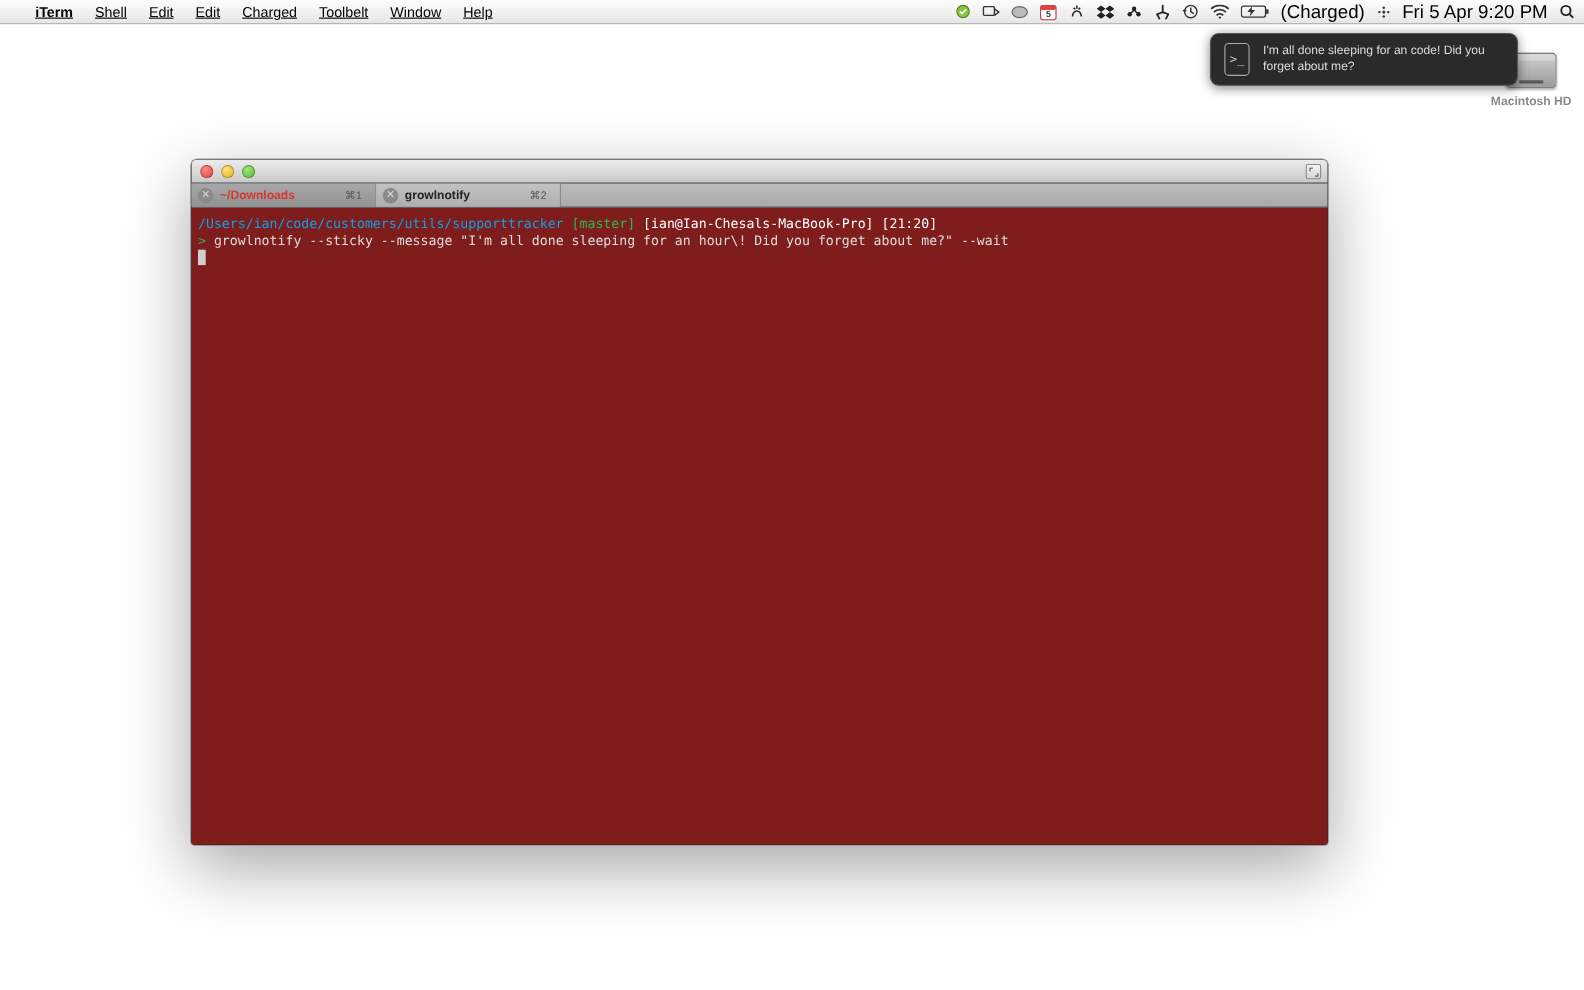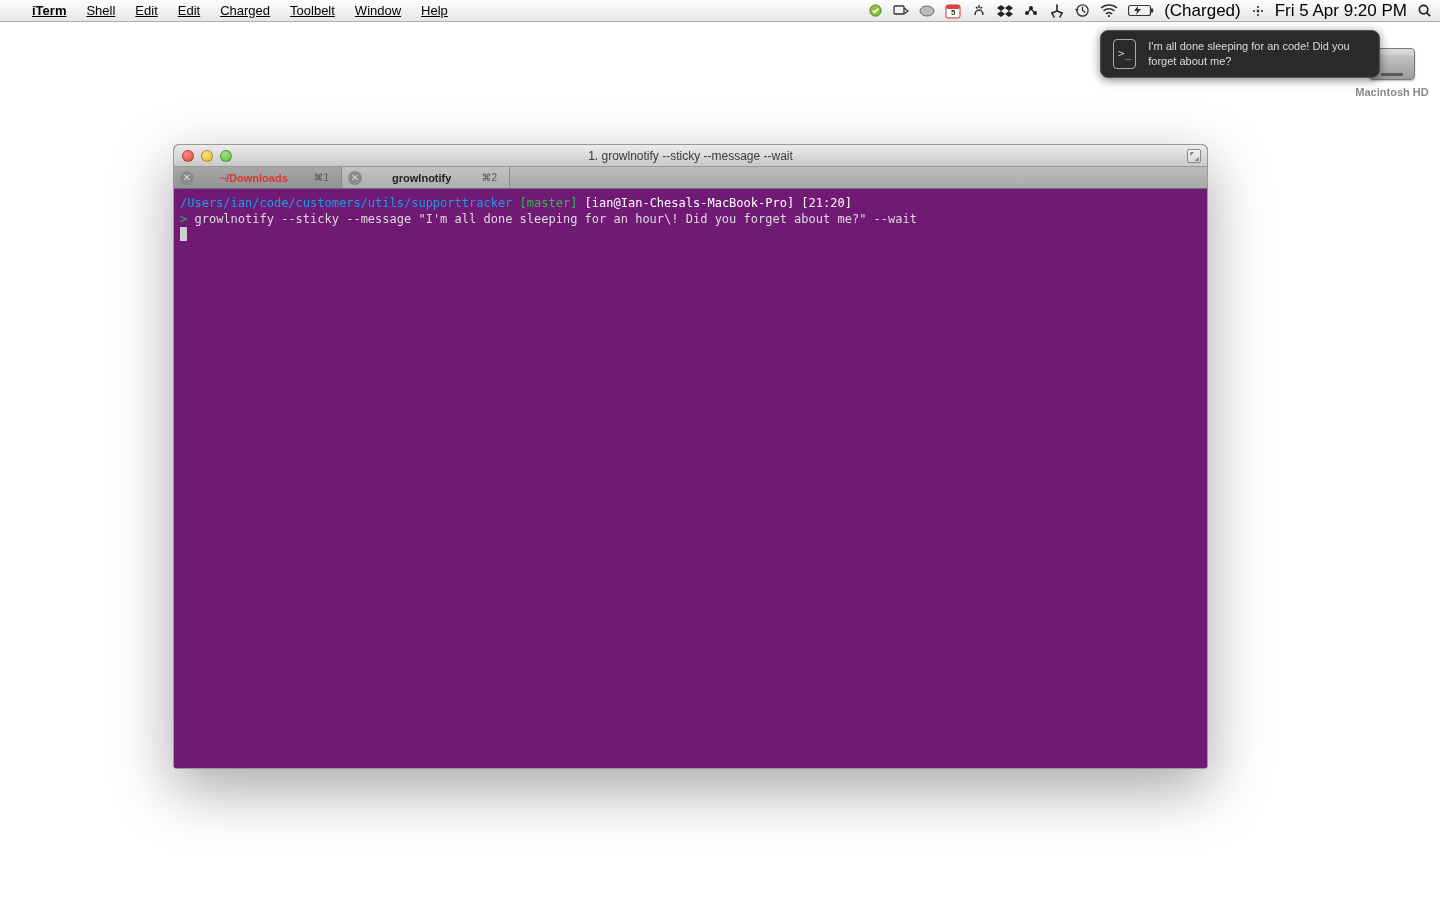--- a/index.html
+++ b/index.html
@@ -111,27 +111,27 @@
     min-width: 168px;
     position:relative;
   }
   .tab.inactive { background: linear-gradient(#a7a7a7,#939393); color:#4a4a4a; }
   .tab .x {
     width:14px;height:14px;border-radius:50%;
     background:#8a8a8a; color:#d8d8d8;
     display:flex;align-items:center;justify-content:center;
     font-size:10px; line-height:1;
   }
-  .tab .name { flex:1; text-align:center; font-weight:600; }
+  .tab .name { flex:1; font-weight:600; }
   .tab.inactive .name { color:#d8362f; font-weight:700; }
   .tab .kbd { font-size:10px; color:#555; padding-right:2px; }
 
   .term {
     position:absolute; left:0; right:0; top:44px; bottom:0;
-    background:#701a75; color:#ddd;
+    background:#7f1d1d; color:#ddd;
     font-family: "Menlo","Monaco","Consolas",monospace;
     font-size: 12px; line-height: 16px;
     padding: 6px 6px;
     white-space: pre;
   }
   .p-path  { color:#10a0e8; }
   .p-br    { color:#2fb84f; }
   .p-user  { color:#ffffff; }
   .p-time  { color:#ffffff; }
   .p-gt    { color:#2fb84f; }
@@ -254,21 +254,20 @@
   <div>I'm all done sleeping for an code! Did you forget about me?</div>
 </div>
 
 <div class="win">
   <div class="titlebar">
     <div class="traffic">
       <div class="tl red"></div>
       <div class="tl yel"></div>
       <div class="tl grn"></div>
     </div>
-    <div class="title">1. growlnotify --sticky --message  --wait</div>
     <div class="fs">
       <svg width="9" height="9" viewBox="0 0 10 10">
           <path d="M1 4V1h3M9 6v3H6" fill="none" stroke="#666" stroke-width="1.3"></path>
         </svg>
     </div>
   </div>
 
   <div class="tabbar">
     <div class="tab inactive">
       <span class="x">✕</span>

